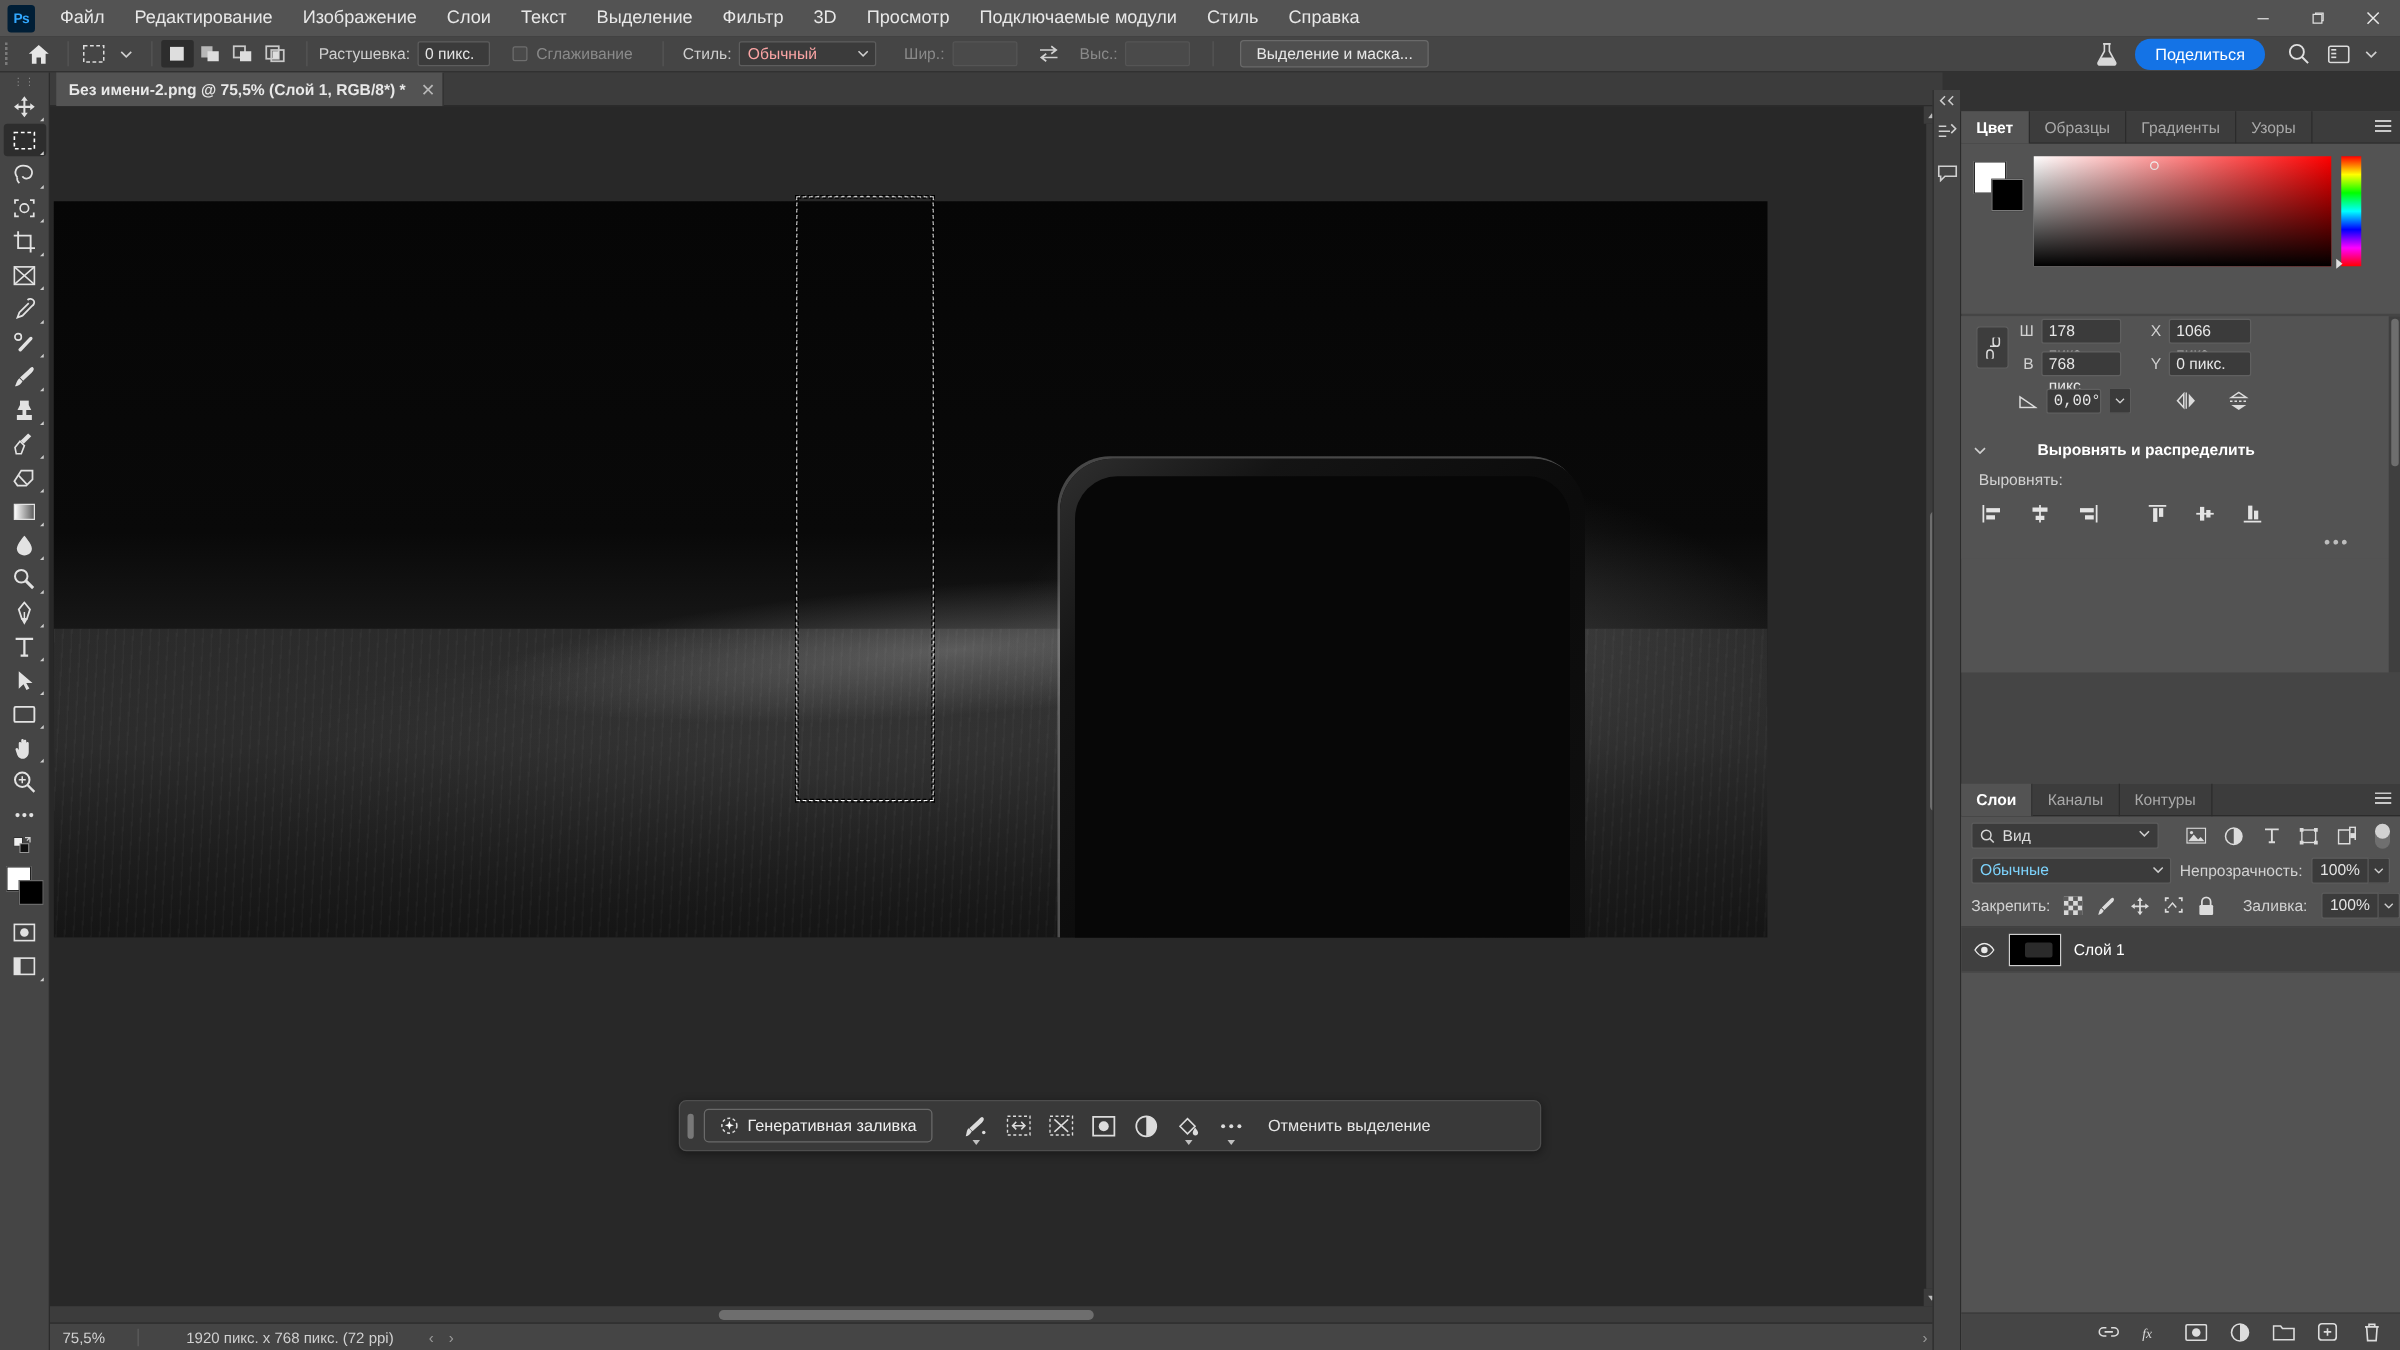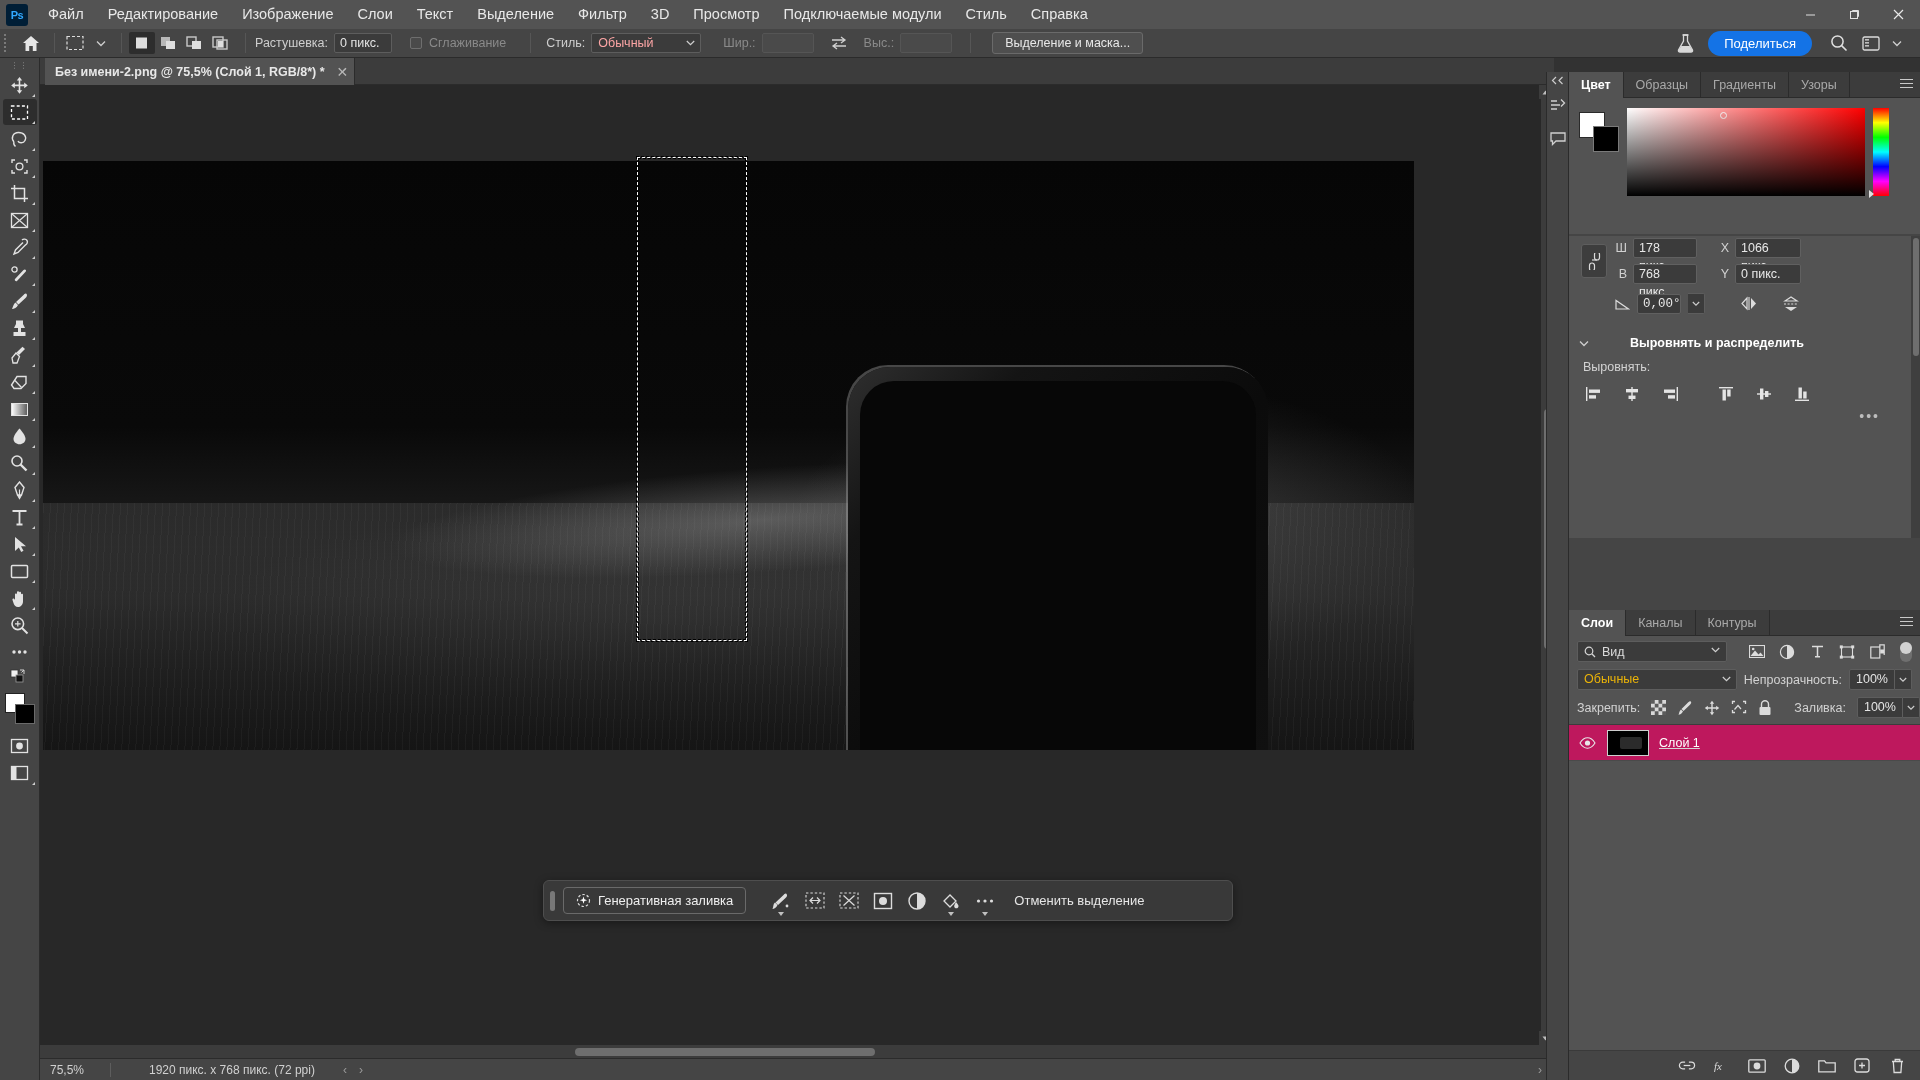--- a/index.html
+++ b/index.html
@@ -214,21 +214,21 @@
   
   .mini-dock {
     position: absolute; right: 352px; top: 72px; width: 22px; bottom: 0;
     background: #454545; border-left: 1px solid #2b2b2b;
     display: flex; flex-direction: column; align-items: center; padding-top: 4px; gap: 10px;
   }
   .mini-collapse { font-size: 10px; color: #c8c8c8; }
   .mini-icon { width: 20px; height: 22px; display: flex; align-items: center; justify-content: center; }
 
   .rightdock {
-    position: absolute; right: 0; top: 72px; width: 352px; bottom: 0;
+    position: absolute; right: 0; top: 89px; width: 352px; bottom: 0;
     background: #454545; border-left: 1px solid #2b2b2b;
   }
   .panel-tabs {
     display: flex; align-items: stretch; height: 26px; background: #3c3c3c;
     border-bottom: 1px solid #2b2b2b; position: relative;
   }
   .ptab {
     padding: 0 12px; height: 26px; line-height: 26px;
     font-size: 12.5px; color: #a9a9a9; border-right: 1px solid #2b2b2b;
   }
@@ -300,38 +300,38 @@
   .kind-ic { width: 22px; height: 20px; display: flex; align-items: center; justify-content: center; }
   .toggle-pill {
     width: 12px; height: 20px; border-radius: 6px; background: #6f6f6f; position: relative;
   }
   .toggle-pill:after { content:''; position:absolute; left:0; top:0; width:12px; height:12px;
                        background:#d2d2d2; border-radius:50%; }
   .blend-row { display: flex; align-items: center; gap: 7px; padding: 2px 8px 5px 8px; }
   .blend-select {
     flex: 1 1 auto; background: #3b3b3b; border: 1px solid #5d5d5d; border-radius: 2px;
     height: 21px; line-height: 19px; padding: 0 18px 0 6px; font-size: 12.5px;
-    color: #eab308; position: relative;
+    color: #7dd3fc; position: relative;
   }
   .blend-select .chev { position: absolute; right: 5px; top: 6px; }
   .opacity-field {
     background: #3b3b3b; border: 1px solid #5d5d5d; border-radius: 2px 0 0 2px;
     height: 21px; line-height: 19px; width: 46px; text-align: center;
     font-size: 12.5px; color: #e4e4e4;
   }
   .stepper {
     width: 17px; height: 21px; background: #3b3b3b; border: 1px solid #5d5d5d;
     border-left: none; border-radius: 0 2px 2px 0;
     display: flex; align-items: center; justify-content: center;
   }
   .lock-row { display: flex; align-items: center; gap: 11px; padding: 2px 8px 6px 8px; border-bottom: 1px solid #3c3c3c;}
   .lock-ic { width: 18px; height: 18px; display: flex; align-items: center; justify-content: center; }
   .layer-row {
     display: flex; align-items: center; gap: 10px; height: 36px;
-    background: #be185d; padding: 0 8px; border-bottom: 1px solid #4a4a4a; text-decoration: underline;
+    background: #404040; padding: 0 8px; border-bottom: 1px solid #4a4a4a;
   }
   .eye-cell { width: 20px; display: flex; justify-content: center; }
   .layer-thumb {
     width: 42px; height: 26px; background: #000; border: 1px solid #cfcfcf; position: relative;
   }
   .layer-thumb .blob {
     position: absolute; left: 12px; top: 6px; width: 22px; height: 12px;
     background: #2b2b2b; border-radius: 2px;
   }
   .layer-name { font-size: 12.5px; color: #ffffff; }

